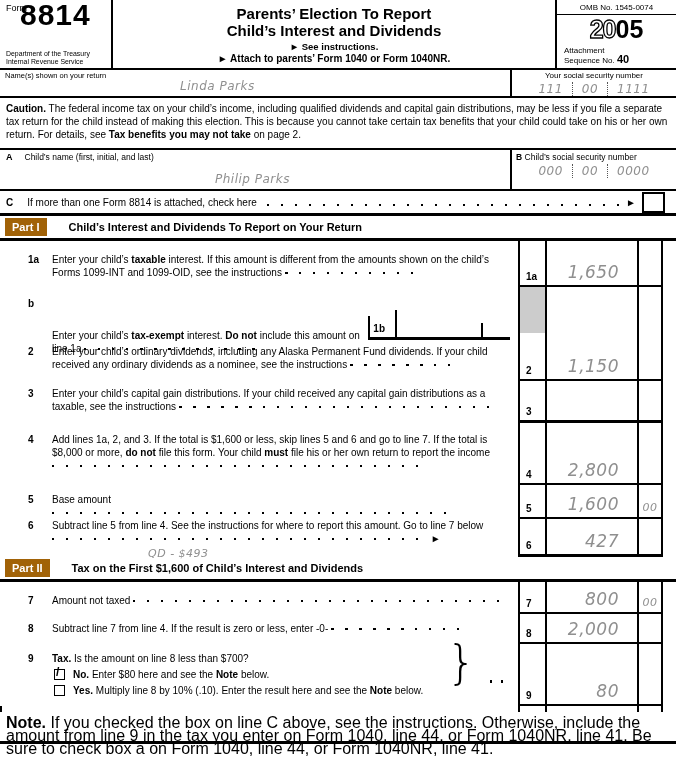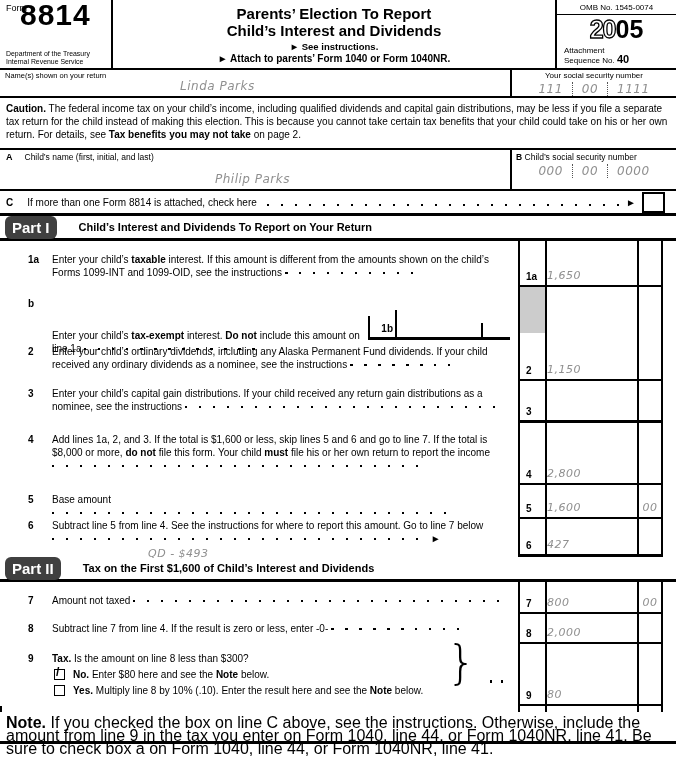--- a/index.html
+++ b/index.html
@@ -49,51 +49,51 @@
   .abR .hd { padding-left:4px; }
   .rowc { display:flex; align-items:center; height:25px; border-bottom:3px solid #000; font-size:10px; padding-left:6px; }
   .cLetter { font-weight:bold; margin-right:14px; }
   .dots { display:inline-block; height:2.5px; background-image:repeating-linear-gradient(90deg,#000 0 2.5px,transparent 2.5px 14px); vertical-align:2px; }
   .leader { flex:1; height:2.5px; background-image:repeating-linear-gradient(90deg,#000 0 2.5px,transparent 2.5px 14px); margin:6px 6px 0 10px; }
   .arrow { font-size:10px; margin-right:6px; }
   .cbox-c { width:23px; height:21px; border:2px solid #000; margin-right:11px; background:#fff; }
 
   
   .parthdr { display:flex; align-items:center; height:25px; border-bottom:3px solid #000; }
-  .badge { background:#404040; color:#fff; font-weight:bold; font-size:15px; padding:3px 7px; margin-left:5px;border-radius:6px; }
+  .badge { background:#a16207; color:#fff; font-weight:bold; font-size:11px; padding:3px 7px; margin-left:5px; }
   .ptitle { font-weight:bold; font-size:11px; margin-left:22px; }
 
   
   .trow { display:grid; grid-template-columns:518px 27px 92px 26px; width:550px; }
   .desc { position:relative; font-size:10px; line-height:13px; padding-right:8px; padding-left:52px; }
   .lineno { position:absolute; left:28px; font-weight:bold; }
   .num,.amt,.cts { border-left:2px solid #000; display:flex; align-items:flex-end; }
   .cts { border-right:2px solid #000; justify-content:center; }
   .num { font-weight:bold; font-size:10px; padding:0 0 3px 6px; }
-  .amt { justify-content:flex-start; padding:0 18px 3px 0; font-size:11px; }
+  .amt { justify-content:flex-end; padding:0 18px 3px 0; font-size:17px; }
   .cts { padding-bottom:3px; font-size:11px; }
   .bb { border-bottom:2px solid #000; }
   .bb3 { border-bottom:3px solid #000; }
   .h46 { height:46px; } .h52 { height:52px; } .h42 { height:42px; } .h62 { height:62px; }
   .h28 { height:28px; } .h44 { height:44px; } .h32 { height:32px; } .h30 { height:30px; } .h64 { height:62px; }
   .pt12 { padding-top:12px; } .pt12 .lineno { top:12px; }
   .pt6 { padding-top:6px; } .pt6 .lineno { top:6px; }
   .pt8 { padding-top:8px; } .pt8 .lineno { top:8px; }
   .pt10 { padding-top:10px; } .pt10 .lineno { top:10px; }
   .w100{width:100px;} .w140{width:140px;} .w180{width:178px;} .w320{width:316px;}
   .w380{width:376px;} .w410{width:404px;}
   .shadecell { border-left:2px solid #000; }
   .shade { height:46px; width:100%; background-color:#ccc;
            background-image:radial-gradient(#b4b4b4 22%, transparent 24%); background-size:4px 4px; }
   
   .r1bflex { display:flex; }
   .r1btext { width:324px;margin-top:32px; }
   .box1b { position:relative; width:146px; height:43px; margin-left:2px; border-bottom:3px solid #000; }
   .box1b .vl1 { position:absolute; left:0; bottom:0; height:21px; border-left:2px solid #000; }
-  .box1b .lab { position:absolute; left:13px; bottom:2px; font-weight:bold; font-size:10px; }
+  .box1b .lab { position:absolute; left:5px; bottom:2px; font-weight:bold; font-size:10px; }
   .box1b .vl2 { position:absolute; left:27px; bottom:0; height:27px; border-left:2px solid #000; }
   .box1b .tick { position:absolute; right:27px; bottom:0; height:14px; border-left:2px solid #000; }
   
   .anno6 { position:absolute; left:148px; top:34px; font-size:11px; }
   
   .cbrow { display:flex; align-items:center; margin-top:3px; }
   .cbox9 { width:11px; height:11px; border:1.5px solid #000; margin:0 8px 0 2px; position:relative; flex:none; }
   .cbox9 .mark { position:absolute; left:1px; top:-4px; font-size:12px; font-weight:bold; color:#000; font-style:normal; }
   .brace { position:absolute; right:42px; top:12px; font-size:46px; font-weight:100; font-family:"DejaVu Sans", sans-serif; }
   .dots9 { position:absolute; right:6px; top:36px; width:22px; height:2.5px;
@@ -233,21 +233,21 @@
         <span class="fill">1,150</span>
       </div>
     <div class="cts bb">
         <span class="fill"></span>
       </div>
   </div>
 
   <div class="trow h42">
     <div class="desc pt6">
       <span class="lineno">3</span>
-      <span>Enter your child’s capital gain distributions. If your child received any return gain distributions as a nominee, see the instructions</span>
+      <span>Enter your child’s capital gain distributions. If your child received any capital gain distributions as a taxable, see the instructions</span>
       <span class="dots w320"></span>
     </div>
     <div class="num bb3">3</div>
     <div class="amt bb3">
         <span class="fill"></span>
       </div>
     <div class="cts bb3">
         <span class="fill"></span>
       </div>
   </div>
@@ -330,21 +330,21 @@
         <span class="fill">2,000</span>
       </div>
     <div class="cts bb">
         <span class="fill"></span>
       </div>
   </div>
 
   <div class="trow h64">
     <div class="desc pt8">
       <span class="lineno">9</span>
-      <div><span class="b">Tax.</span><span>  Is the amount on line 8 less than $300?</span></div>
+      <div><span class="b">Tax.</span><span>  Is the amount on line 8 less than $700?</span></div>
       <div class="cbrow">
         <span class="cbox9">
             <span class="mark">/</span>
           </span>
         <span><span class="b">No.</span><span>  Enter $80 here and see the </span><span class="b">Note</span><span> below.</span></span>
       </div>
       <div class="cbrow">
         <span class="cbox9"></span>
         <span><span class="b">Yes.</span><span>  Multiply line 8 by 10% (.10). Enter the result here and see the </span><span class="b">Note</span><span> below.</span></span>
       </div>

